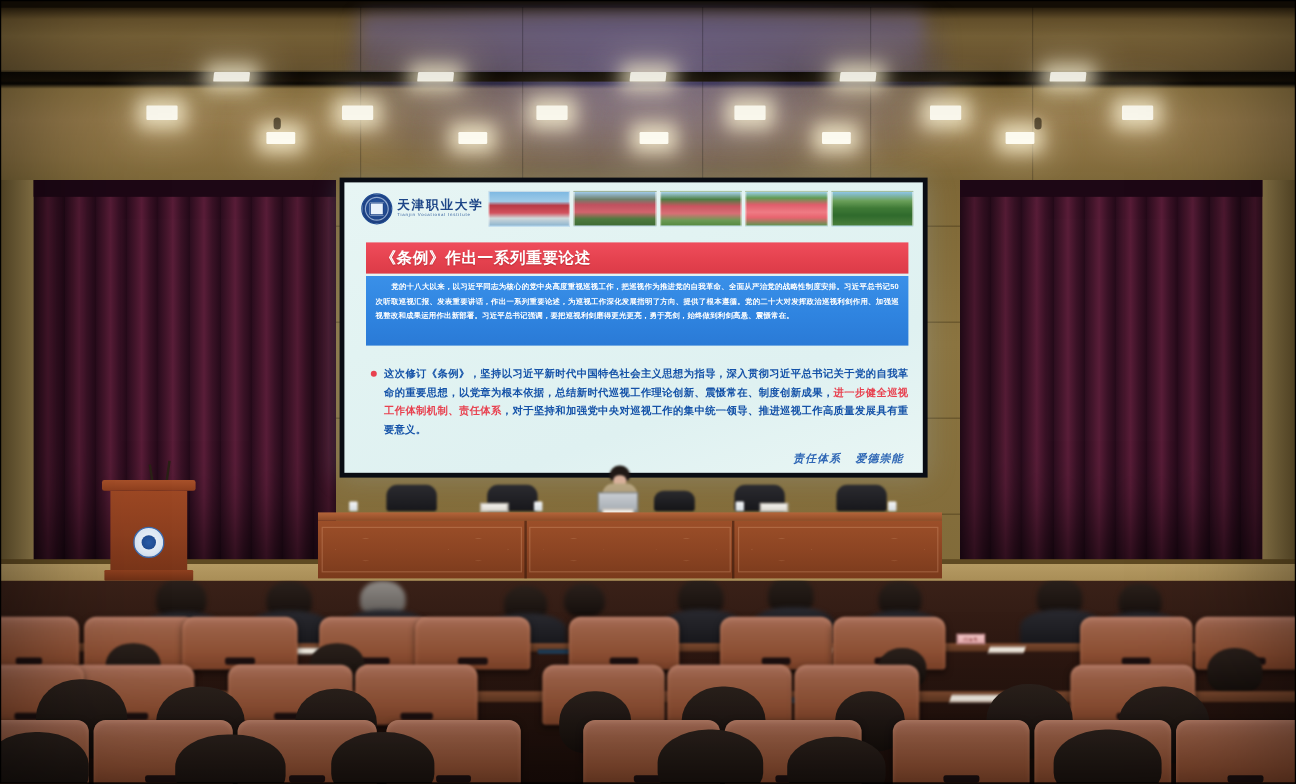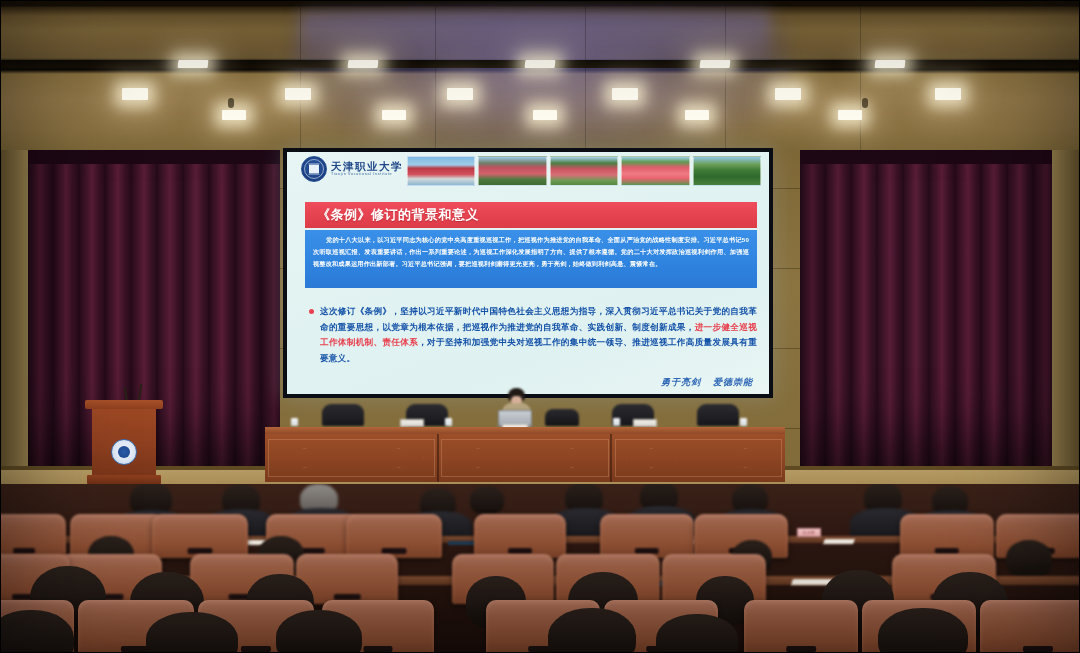--- a/index.html
+++ b/index.html
@@ -105,21 +105,21 @@
   }
   .slide {
     position: relative; width: 100%; height: 100%;
     background: linear-gradient(160deg, #e7f5f4 0%, #e2f3f2 35%, #dff1f1 70%, #e9f6f4 100%);
     overflow: hidden;
   }
 
   
   .slide-header {
     position: absolute; left: 0; top: 4px; width: 100%; height: 36px;
-    display: flex; align-items: flex-start;
+    display: flex; align-items: center;
   }
   .logo-wrap {
     display: flex; align-items: center; gap: 4px;
     padding-left: 14px; width: 120px; flex: 0 0 120px;
   }
   .emblem {
     width: 26px; height: 26px; border-radius: 50%;
     background: radial-gradient(circle at 50% 45%, #2f5fa8 0%, #1f4589 55%, #17326a 100%);
     border: 1.6px solid #214c92;
     position: relative; flex: 0 0 26px;
@@ -463,34 +463,34 @@
         <div class="photo-strip">
           <div class="photo ph1"></div>
           <div class="photo ph2"></div>
           <div class="photo ph3"></div>
           <div class="photo ph4"></div>
           <div class="photo ph5"></div>
         </div>
       </div>
 
       <div class="title-bar">
-        <div class="txt">《条例》修订的背景和意义</div>
+        <div class="txt">《条例》作出一系列重要论述</div>
       </div>
 
       <div class="para-block">
         <p>党的十八大以来，以习近平同志为核心的党中央高度重视巡视工作，把巡视作为推进党的自我革命、全面从严治党的战略性制度安排。习近平总书记50次听取巡视汇报、发表重要讲话，作出一系列重要论述，为巡视工作深化发展指明了方向、提供了根本遵循。党的二十大对发挥政治巡视利剑作用、加强巡视整改和成果运用作出新部署。习近平总书记强调，要把巡视利剑磨得更光更亮，勇于亮剑，始终做到利剑高悬、震慑常在。</p>
       </div>
 
       <div class="bullet-block">
         <div class="bullet-dot"></div>
-        <div class="bullet-text"><span>这次修订《条例》，坚持以习近平新时代中国特色社会主义思想为指导，深入贯彻习近平总书记关于党的自我革命的重要思想，以党章为根本依据，把巡视作为推进党的自我革命、实践创新、制度创新成果，</span><span class="hl">进一步健全巡视工作体制机制、责任体系</span><span>，对于坚持和加强党中央对巡视工作的集中统一领导、推进巡视工作高质量发展具有重要意义。</span></div>
+        <div class="bullet-text"><span>这次修订《条例》，坚持以习近平新时代中国特色社会主义思想为指导，深入贯彻习近平总书记关于党的自我革命的重要思想，以党章为根本依据，总结新时代巡视工作理论创新、震慑常在、制度创新成果，</span><span class="hl">进一步健全巡视工作体制机制、责任体系</span><span>，对于坚持和加强党中央对巡视工作的集中统一领导、推进巡视工作高质量发展具有重要意义。</span></div>
       </div>
 
       <div class="signature">
-        <span>勇于亮剑</span>
+        <span>责任体系</span>
         <span>爱德崇能</span>
       </div>
 
     </div>
   </div>
 
   <div class="stage-edge"></div>
   <div class="stage-floor"></div>
 
   <div class="podium">

